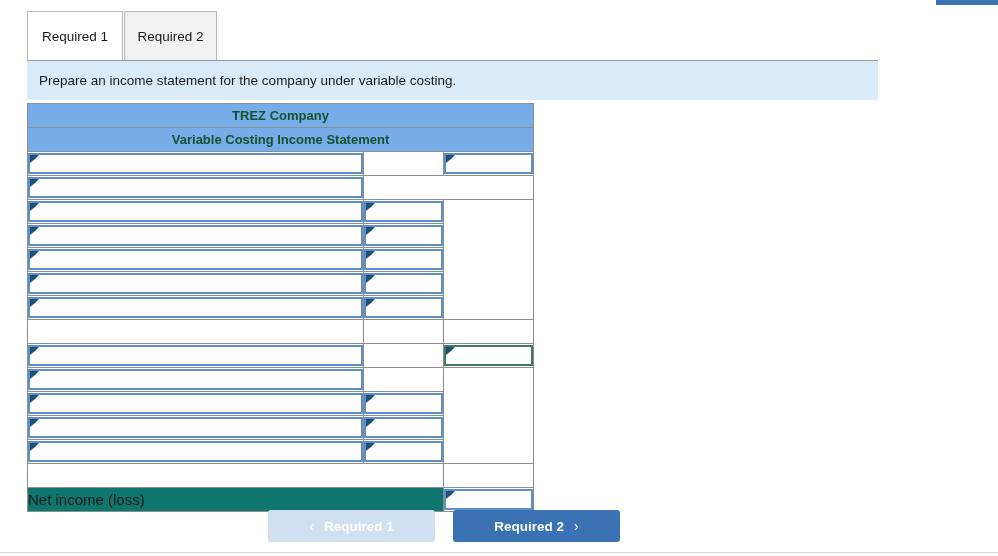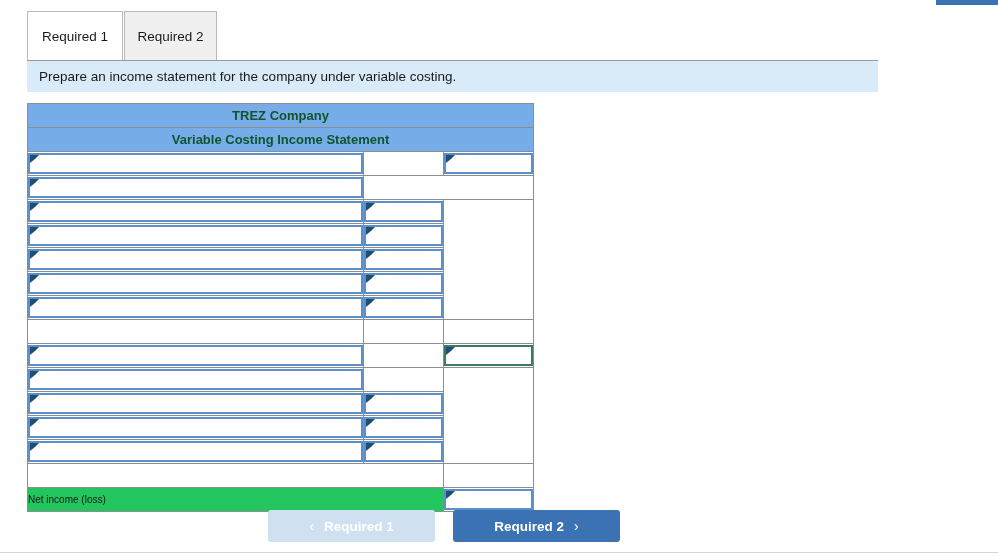--- a/index.html
+++ b/index.html
@@ -45,21 +45,21 @@
     border-color: #b9b9b9;
     z-index: 3;
   }
   #tab-req1 { left: 27px; width: 96px; }
   #tab-req2 { left: 124px; width: 93px; }
 
   
   #instruction-bar {
     position: absolute;
     left: 27px; top: 60px;
-    width: 851px; height: 32px;
+    width: 851px; height: 40px;
     background: #d9eaf8;
     border-top: 1px solid #9a9a9a;
     display: flex;
     align-items: center;
     padding-left: 12px;
     font-size: 13.5px;
     color: #1a1a1a;
   }
 
   
@@ -81,22 +81,22 @@
   td.hdr {
     background: #76ace8;
     text-align: center;
     font-weight: bold;
     font-size: 13px;
     color: #14532d;
     height: 24px;
   }
   td.label-static {
     padding-left: 5px;
-    font-size: 10px;
-    background: #22c55e;
+    font-size: 15px;
+    background: #0f766e;
   }
   td.plain { background: #ffffff; }
   td.rule-bottom { border-bottom: 1.5px solid #000; }
 
   
   td.fieldcell { padding: 1px 1px 2px 1px; background: #fff; }
 
   .field {
     position: relative;
     width: 100%;

